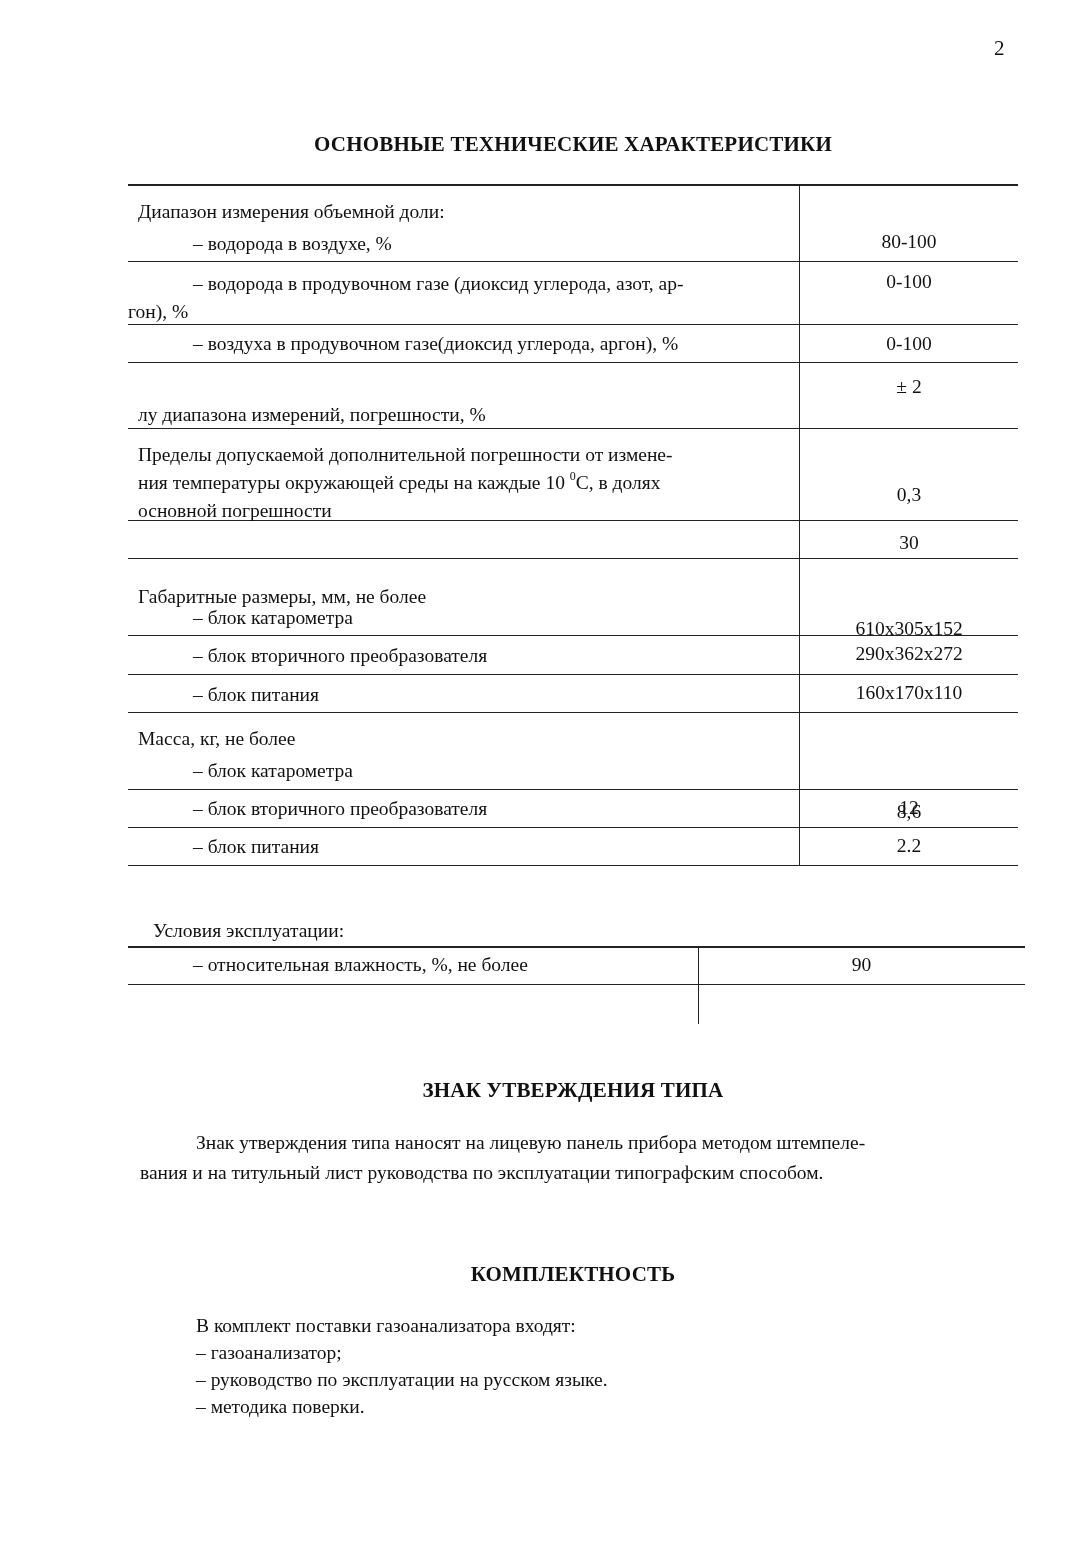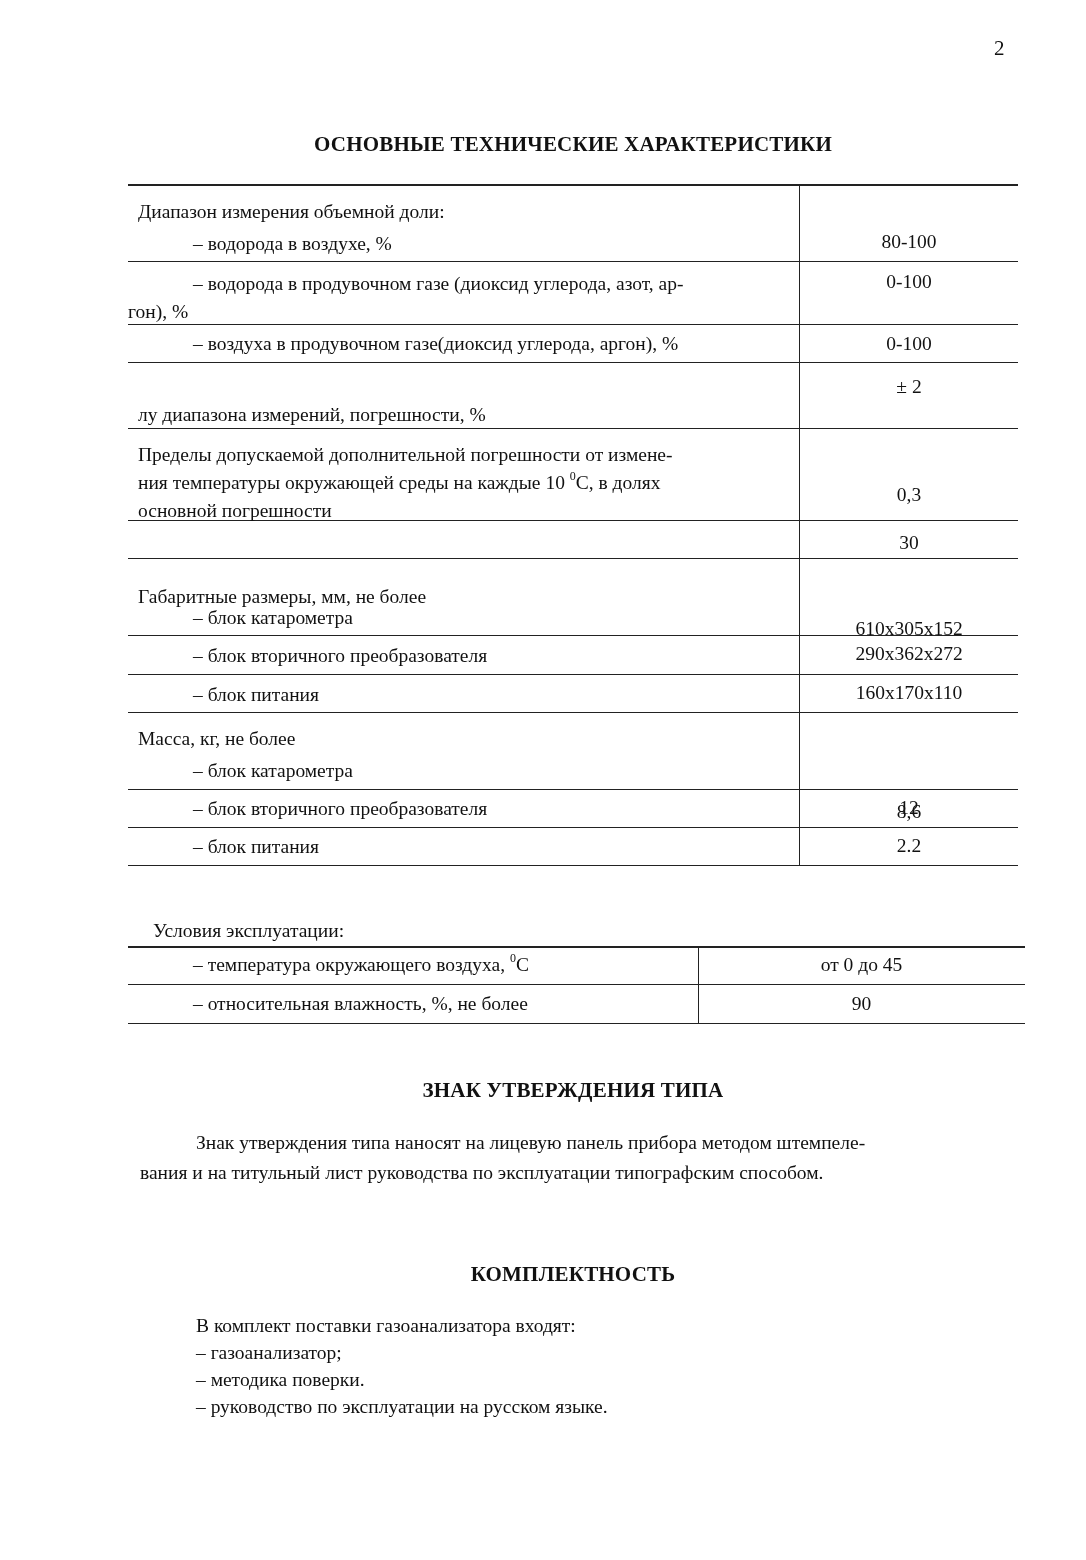--- a/index.html
+++ b/index.html
@@ -111,34 +111,30 @@
     <div class="lbl ind" style="top:5px;">– блок питания</div>
     <div class="val" style="top:4px;">2.2</div>
   </div>
 </div>
 
 <div class="caption">Условия эксплуатации:</div>
 <div class="topline" style="left:128px; top:946px; width:897px;"></div>
 <div class="vdiv" style="left:698px; top:946px; height:78px;"></div>
 <div class="t2">
   <div class="row">
-    <div class="lbl"><span>– температура окружающего воздуха, </span><sup>0</sup><span>С</span></div>
-    <div class="val">от 0 до 45</div>
-  </div>
-  <div class="row">
     <div class="lbl">– относительная влажность, %, не более</div>
     <div class="val">90</div>
   </div>
 </div>
 
 <div class="h" style="top:1078px;">ЗНАК УТВЕРЖДЕНИЯ ТИПА</div>
 <div class="para" style="top:1128px;">
   <div style="padding-left:56px;">Знак утверждения типа наносят на лицевую панель прибора методом штемпеле-</div>
   <div>вания и на титульный лист руководства по эксплуатации типографским способом.</div>
 </div>
 
 <div class="h" style="top:1262px;">КОМПЛЕКТНОСТЬ</div>
 <div class="list">
   <div>В комплект поставки газоанализатора входят:</div>
   <div>– газоанализатор;</div>
+  <div>– руководство по эксплуатации на русском языке.</div>
   <div>– методика поверки.</div>
-  <div>– руководство по эксплуатации на русском языке.</div>
 </div>
 
 </body></html>

